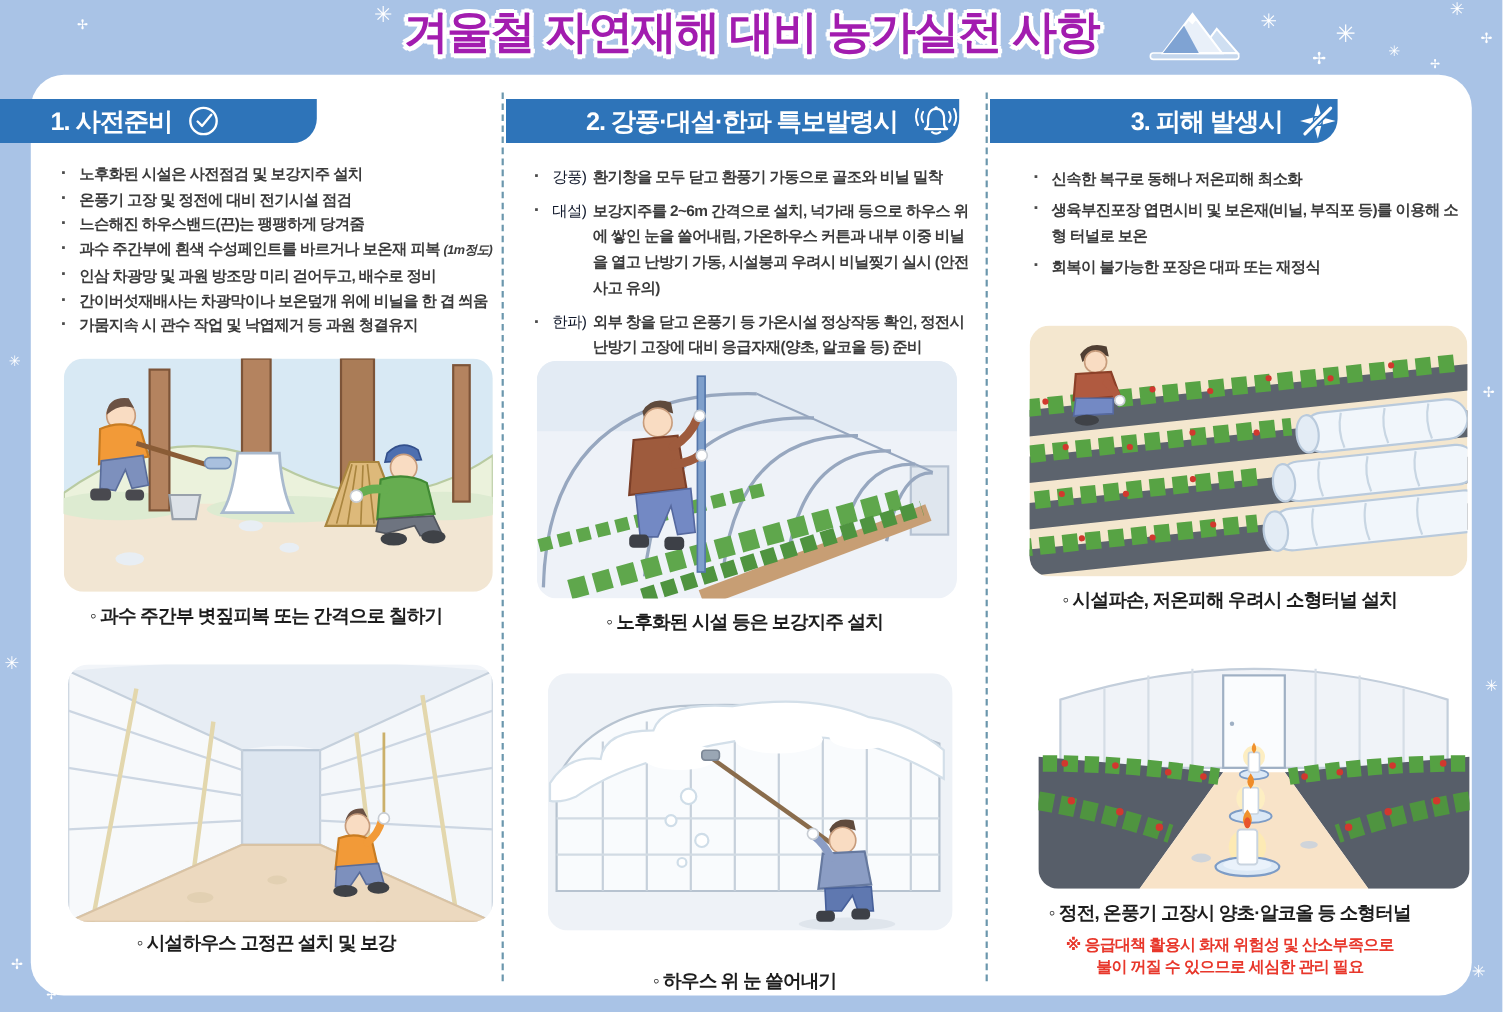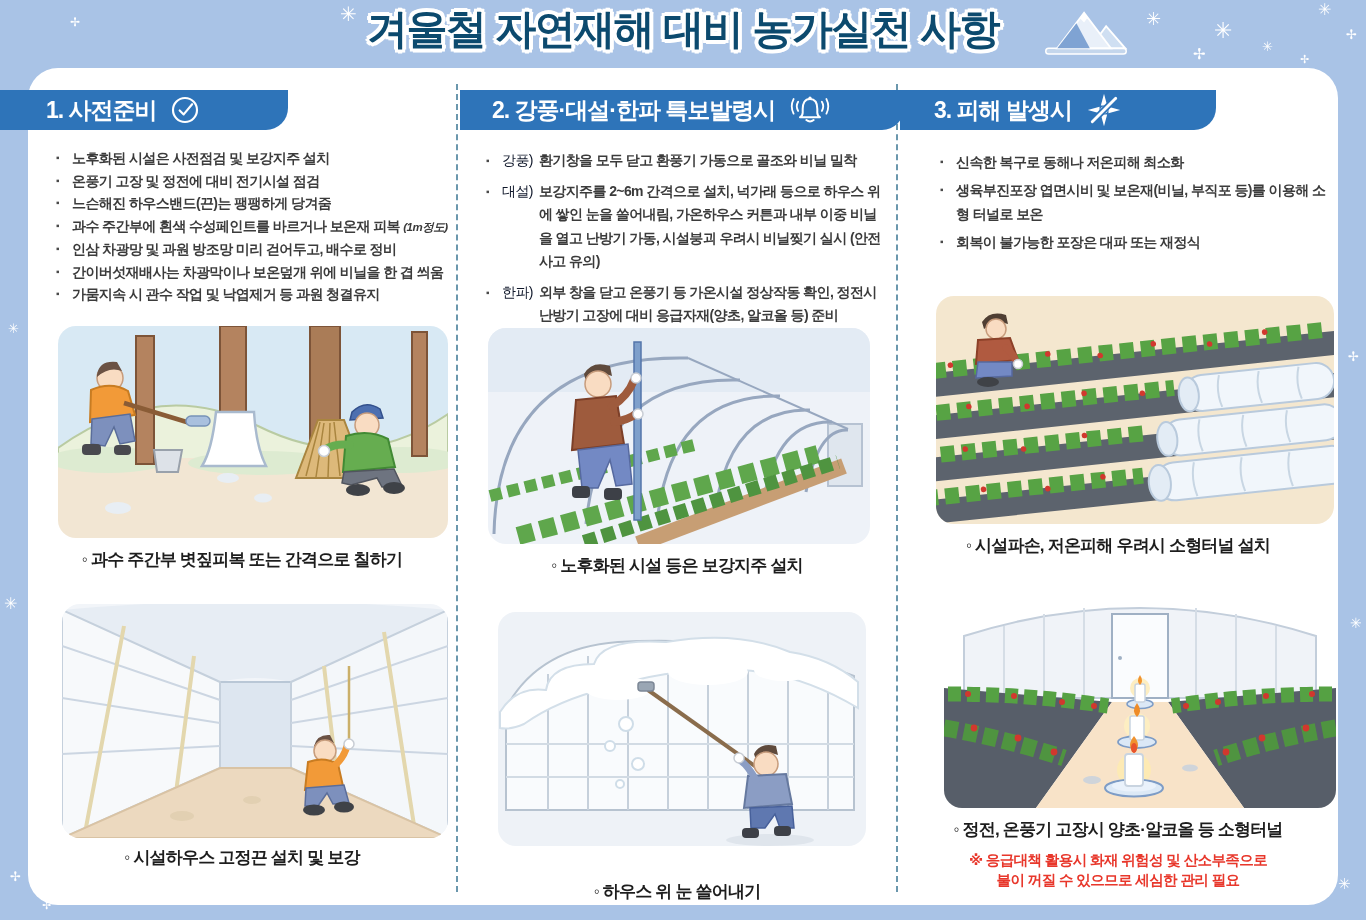--- a/index.html
+++ b/index.html
@@ -1,32 +1,32 @@
 <!DOCTYPE html>
 <html><head>
 <meta charset="utf-8">
 <style>
   html,body{margin:0;padding:0;}
   .page{position:relative;width:1366px;height:920px;background:#a9c3e6;overflow:hidden;
         font-family:"Liberation Sans","DejaVu Sans",sans-serif;}
   .flake{position:absolute;color:#ffffff;line-height:1;font-weight:700;}
   .title-wrap{position:absolute;left:0;top:0;width:1366px;text-align:center;}
-  .title-wrap h1{margin:2px 0 0 0;font-size:41px;font-weight:900;letter-spacing:-1.5px;color:#0c4a6e;
+  .title-wrap h1{margin:2px 0 0 0;font-size:41px;font-weight:900;letter-spacing:-1.5px;color:#a21caf;
     text-shadow:-3px -3px 0 #fff,3px -3px 0 #fff,-3px 3px 0 #fff,3px 3px 0 #fff,
                 -4px 0 0 #fff,4px 0 0 #fff,0 -4px 0 #fff,0 4px 0 #fff;}
   .mountain{position:absolute;left:1040px;top:4px;}
   .panel{position:absolute;left:28px;top:68px;width:1310px;height:837px;background:#ffffff;border-radius:30px;}
   .divider{position:absolute;top:84px;height:808px;width:0;border-left:2px dashed #6b97ad;}
   .d1{left:456px;} .d2{left:896px;}
   .badge{position:absolute;top:90px;height:40px;background:#2e74b9;border-radius:0 0 22px 0;
          display:flex;align-items:center;color:#fff;font-size:23px;font-weight:800;letter-spacing:-1px;}
   .badge .blabel{white-space:nowrap;}
   .b1{left:0;width:242px;padding-left:46px;gap:12px;}
-  .b2{left:460px;width:412px;padding-left:32px;gap:14px;}
-  .b3{left:900px;width:282px;padding-left:34px;gap:14px;}
+  .b2{left:460px;width:412px;gap:14px;justify-content:flex-end;}
+  .b3{left:900px;width:282px;padding-left:34px;gap:14px;justify-content:flex-end;}
   .blist{position:absolute;list-style:none;margin:0;padding:0;}
   .blist li{display:flex;align-items:flex-start;font-size:14px;font-weight:600;color:#3b3b3b;
             line-height:22.5px;letter-spacing:-0.6px;}
   .l2 li{line-height:23.5px;margin-bottom:7px;}
   .l3 li{line-height:24px;margin-bottom:4px;}
   .bl{width:16px;flex:none;font-size:10px;color:#4a4a4a;}
   .bt{flex:1;}
   .kw{flex:none;color:#0f172a;font-weight:400;margin-right:6px;white-space:nowrap;}
   .small-note{font-size:11.5px;letter-spacing:-0.5px;font-style:italic;}
   .fig{position:absolute;}

